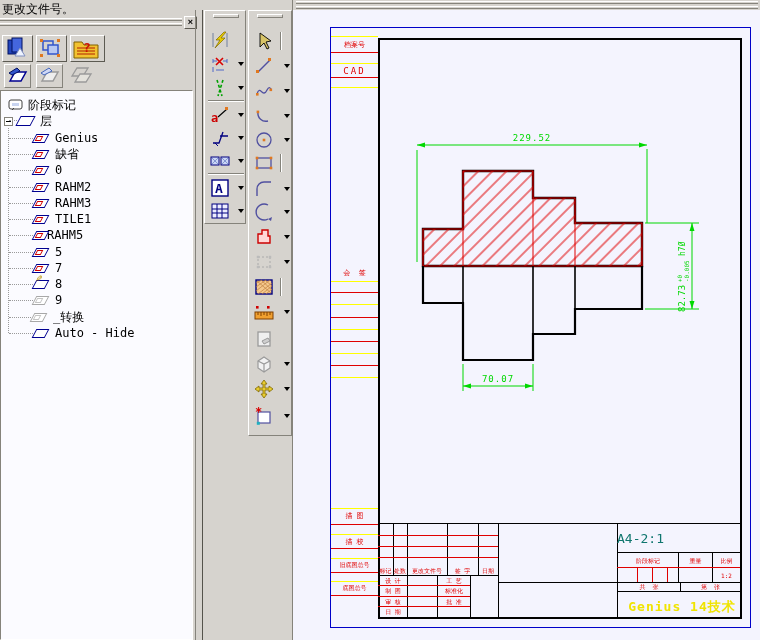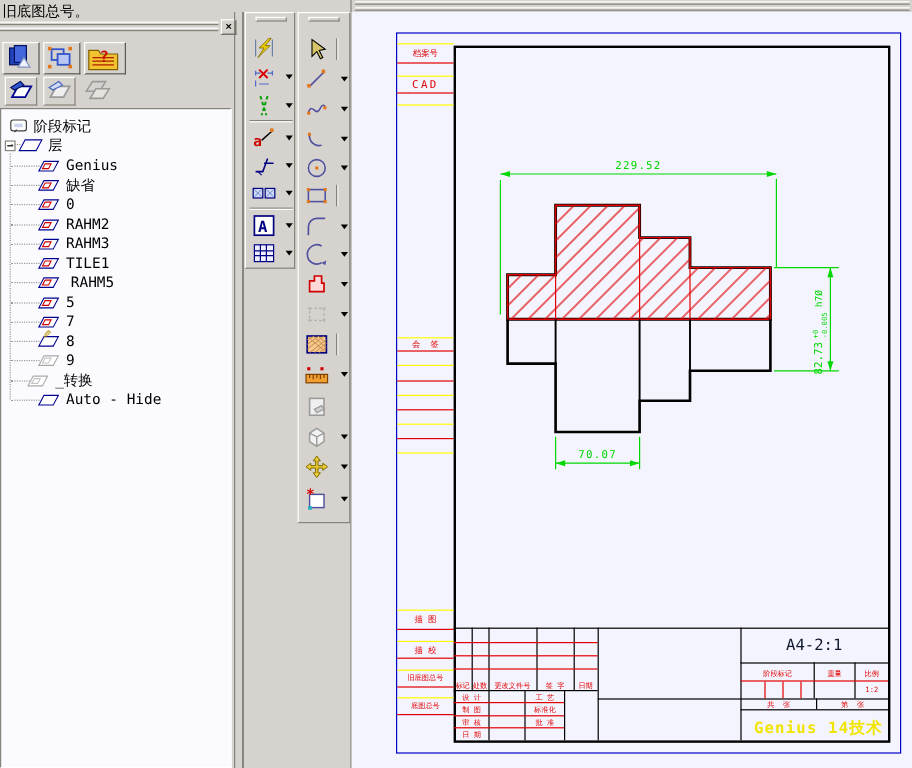--- a/index.html
+++ b/index.html
@@ -27,28 +27,28 @@
 .hsep{position:absolute;left:3px;width:36px;height:2px;border-top:1px solid #85837b;border-bottom:1px solid #fff}
 .canvas{position:absolute;left:293px;top:10px;width:467px;height:630px;background:#f4f4fe}
 .bluef{position:absolute;border:1px solid #0000c8}
 .blackf{position:absolute;border:2px solid #000}
 .hl{position:absolute;height:1px}
 .vl{position:absolute;width:1px}
 .blk{position:absolute;background:#000}
 .rl{position:absolute;background:#e00000}
 .rlab{position:absolute;color:#e00000;font:7px "DejaVu Sans Mono",monospace;white-space:pre;text-align:center}
 .tbk{position:absolute;color:#e00000;font:6px "DejaVu Sans Mono",monospace;white-space:pre;text-align:center}
-.fmt{position:absolute;color:#0f172a;font:13px "DejaVu Sans Mono",monospace;text-align:center}
+.fmt{position:absolute;color:#0f766e;font:13px "DejaVu Sans Mono",monospace;}
 .gen{position:absolute;color:#f0e400;font:bold 13px "DejaVu Sans Mono",monospace;text-align:center;letter-spacing:1px}
 svg{display:block}
 </style>
 </head>
 <body>
 
-<div class="statustxt" style="left:2px;top:1px">旧底图总号。</div>
+<div class="statustxt" style="left:2px;top:1px">更改文件号。</div>
 
 <div class="hgroove" style="left:0;top:18px;width:182px"></div>
 <div class="hgroove" style="left:0;top:23px;width:182px"></div>
 <div class="btn3d" style="left:184px;top:16px;width:13px;height:13px;font:bold 9px 'Liberation Sans',sans-serif;text-align:center;line-height:11px"><span>×</span></div>
 
 <div class="btn3d" style="left:2px;top:35px;width:31px;height:27px">
   <span><svg width="29" height="25" viewBox="0 0 29 25">
         <rect x="5" y="4" width="10" height="14" fill="#2244bb" stroke="#001060"></rect>
         <rect x="9" y="2" width="10" height="14" fill="#4466dd" stroke="#001060"></rect>
         <polygon points="12,20 22,20 17,12" fill="#eef3ff" stroke="#8090c0"></polygon>
@@ -124,26 +124,26 @@
 <div class="dot-h" style="left:9px;top:300px;width:24px"></div>
 <div class="dot-h" style="left:9px;top:317px;width:24px"></div>
 <div class="dot-h" style="left:9px;top:333px;width:24px"></div>
 
 <div class="trow" style="left:34px;top:130px"><span class="lyr red"></span><span style="margin-left:8px">Genius</span></div>
 <div class="trow" style="left:34px;top:146px"><span class="lyr red"></span><span style="margin-left:8px">缺省</span></div>
 <div class="trow" style="left:34px;top:162px"><span class="lyr red"></span><span style="margin-left:8px">0</span></div>
 <div class="trow" style="left:34px;top:179px"><span class="lyr red"></span><span style="margin-left:8px">RAHM2</span></div>
 <div class="trow" style="left:34px;top:195px"><span class="lyr red"></span><span style="margin-left:8px">RAHM3</span></div>
 <div class="trow" style="left:34px;top:211px"><span class="lyr red"></span><span style="margin-left:8px">TILE1</span></div>
-<div class="trow" style="left:34px;top:227px"><span class="lyr red"></span><span style="margin-left:12px">RAHM5</span></div>
+<div class="trow" style="left:34px;top:227px"><span class="lyr red"></span><span style="margin-left:0">RAHM5</span></div>
 <div class="trow" style="left:34px;top:244px"><span class="lyr red"></span><span style="margin-left:8px">5</span></div>
 <div class="trow" style="left:34px;top:260px"><span class="lyr red"></span><span style="margin-left:8px">7</span></div>
 <div class="trow" style="left:34px;top:276px"><span class="lyr"></span><span style="position:absolute;left:2px;top:-4px;color:#b89000;font-size:11px;transform:scaleX(-1)">✎</span><span style="margin-left:8px">8</span></div>
 <div class="trow" style="left:34px;top:292px"><span class="lyr off"></span><span style="margin-left:8px">9</span></div>
-<div class="trow" style="left:25px;top:309px"><span class="lyr off"></span><span style="margin-left:8px">_转换</span></div>
+<div class="trow" style="left:32px;top:309px"><span class="lyr off"></span><span style="margin-left:8px">_转换</span></div>
 <div class="trow" style="left:34px;top:325px"><span class="lyr"></span><span style="margin-left:8px">Auto - Hide</span></div>
 
 <div class="vl" style="left:195px;top:10px;height:630px;background:#85837b"></div>
 <div class="vl" style="left:202px;top:10px;height:630px;background:#55534c"></div>
 <div class="vl" style="left:292px;top:0;height:640px;background:#85837b"></div>
 <div class="hgroove" style="left:296px;top:1px;width:462px"></div>
 <div class="hgroove" style="left:296px;top:6px;width:462px"></div>
 
 <div class="vtb" style="left:204px;top:10px;width:42px;height:214px">
   <div class="grip"></div>
@@ -403,21 +403,21 @@
     <div class="hl" style="left:38px;top:524px;width:47px;background:#ffff00"></div>
     <div class="hl" style="left:38px;top:538px;width:47px;background:#e00000"></div>
     <div class="hl" style="left:38px;top:548px;width:47px;background:#ffff00"></div>
     <div class="hl" style="left:38px;top:562px;width:47px;background:#e00000"></div>
     <div class="hl" style="left:38px;top:571px;width:47px;background:#ffff00"></div>
     <div class="hl" style="left:38px;top:585px;width:47px;background:#e00000"></div>
   </div>
 
   <div class="rlab" style="left:38px;top:30px;width:47px">档案号</div>
   <div class="rlab" style="left:38px;top:56px;width:47px;font-size:9px;letter-spacing:2px">CAD</div>
-  <div class="rlab" style="left:38px;top:272px;width:47px">会  签</div>
+  <div class="rlab" style="left:38px;top:258px;width:47px">会  签</div>
   <div class="rlab" style="left:38px;top:501px;width:47px">描 图</div>
   <div class="rlab" style="left:38px;top:527px;width:47px">描 校</div>
   <div class="rlab" style="left:38px;top:551px;width:47px;font-size:6px">旧底图总号</div>
   <div class="rlab" style="left:38px;top:574px;width:47px;font-size:6px">底图总号</div>
 
   <div>
 
     <div class="blk" style="left:85px;top:513px;width:362px;height:1px"></div>
     <div class="blk" style="left:85px;top:565px;width:120px;height:1px"></div>
     <div class="blk" style="left:205px;top:572px;width:242px;height:1px"></div>

